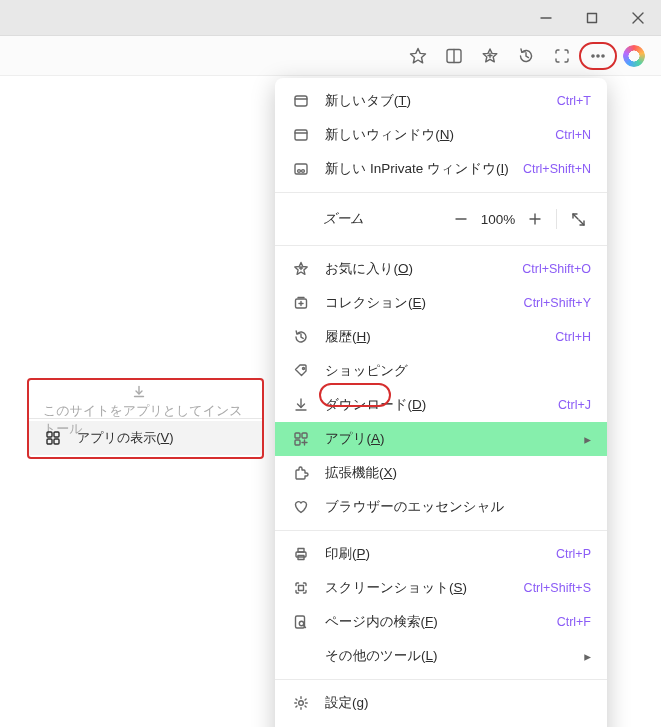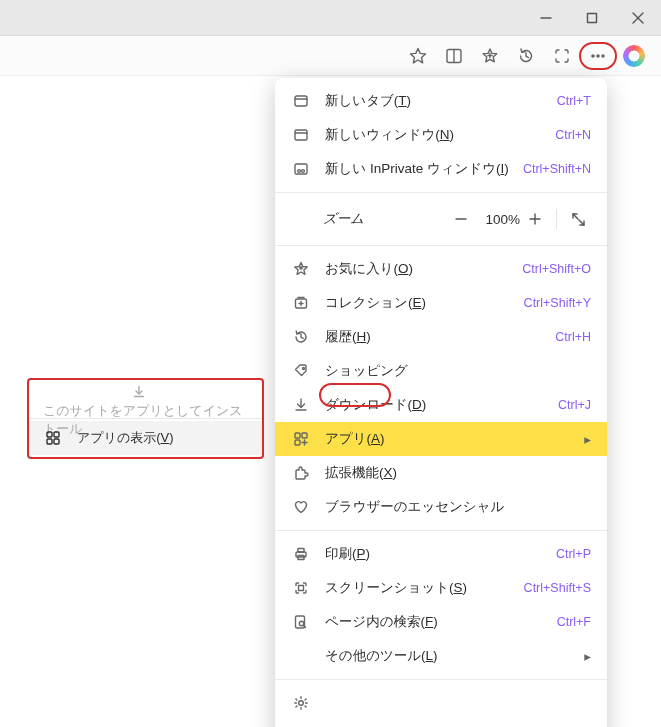--- a/index.html
+++ b/index.html
@@ -11,33 +11,33 @@
 
     
     .toolbar { height: 40px; background: #fbfbfb; display: flex; justify-content: flex-end; align-items: center; padding-right: 10px; gap: 2px; border-bottom: 1px solid #eee; }
     .tool-btn { width: 34px; height: 32px; display: flex; align-items: center; justify-content: center; color: #666; border-radius: 4px; }
     .more-btn-ring { position: absolute; right: 44px; top: 42px; width: 38px; height: 28px; border: 2px solid #d62e2e; border-radius: 14px/14px; pointer-events: none; }
 
     
     .menu { position: absolute; top: 78px; right: 54px; width: 332px; background: #fff; box-shadow: 0 6px 24px rgba(0,0,0,.22); border-radius: 8px; padding: 6px 0; font-size: 13.5px; color: #2d2d2d; }
     .menu-group-sep { height: 1px; background: #eaeaea; margin: 6px 0; }
     .menu-item { display: flex; align-items: center; height: 34px; padding: 0 16px; }
-    .menu-item.hover { background: #fde047; }
+    .menu-item.hover { background: #86efac; }
     .mi-icon { width: 20px; height: 20px; display: inline-flex; align-items: center; justify-content: center; margin-right: 14px; color: #666; flex: 0 0 20px; }
     .mi-label { flex: 1 1 auto; }
     .mi-accel { color: #8b5cf6; font-size: 12.5px; white-space: nowrap; }
     .mi-caret { width: 14px; text-align: right; color: #666; margin-left: 6px; }
 
     .apps-ring { position: absolute; top: 383px; right: 270px; width: 72px; height: 24px; border: 2px solid #d62e2e; border-radius: 12px; pointer-events: none; }
 
     
     .zoom-row { display: flex; align-items: center; height: 40px; padding: 0 14px; }
     .zoom-label { margin-left: 34px; flex: 1 1 auto; font-style: italic; }
     .zoom-btn { width: 30px; height: 30px; display: flex; align-items: center; justify-content: center; color: #555; }
-    .zoom-pct { min-width: 44px; text-align: right; color: #2d2d2d; }
+    .zoom-pct { min-width: 44px; text-align: center; color: #2d2d2d; }
     .zoom-sep { width: 1px; height: 20px; background: #e4e4e4; margin: 0 6px; }
 
     
     .submenu { position: absolute; top: 378px; left: 27px; width: 237px; background: #fff; border: 2px solid #d62e2e; border-radius: 4px; padding: 2px 0; }
     .sub-item { display: flex; align-items: center; height: 34px; padding: 0 14px; }
     .sub-item.disabled { color: #a9a9a9; flex-direction: column; }
     .sub-item .mi-icon { color: inherit; }
     .sub-item.sel { background: #f3f3f3; }
     .sub-sep { height: 1px; background: #e6e6e6; margin: 2px 0; }
 
@@ -309,20 +309,21 @@
 
   <div class="menu-group-sep"></div>
 
   <div class="menu-item">
     <span class="mi-icon">
         <svg width="16" height="16">
           <circle cx="8" cy="8" r="2.3"></circle>
           <path d="M8 1.8v1.6M8 12.6v1.6M2.9 3.9l1.1 1.1M12 11l1.1 1.1M1.8 8h1.6M12.6 8h1.6M2.9 12.1l1.1-1.1M12 5l1.1-1.1"></path>
         </svg>
       </span>
+    <span class="mi-label"><span>設定</span>(<u>g</u>)</span>
   </div>
   <div class="menu-item">
     
     
     
   </div>
 
 </div>
 
 <div class="submenu">

